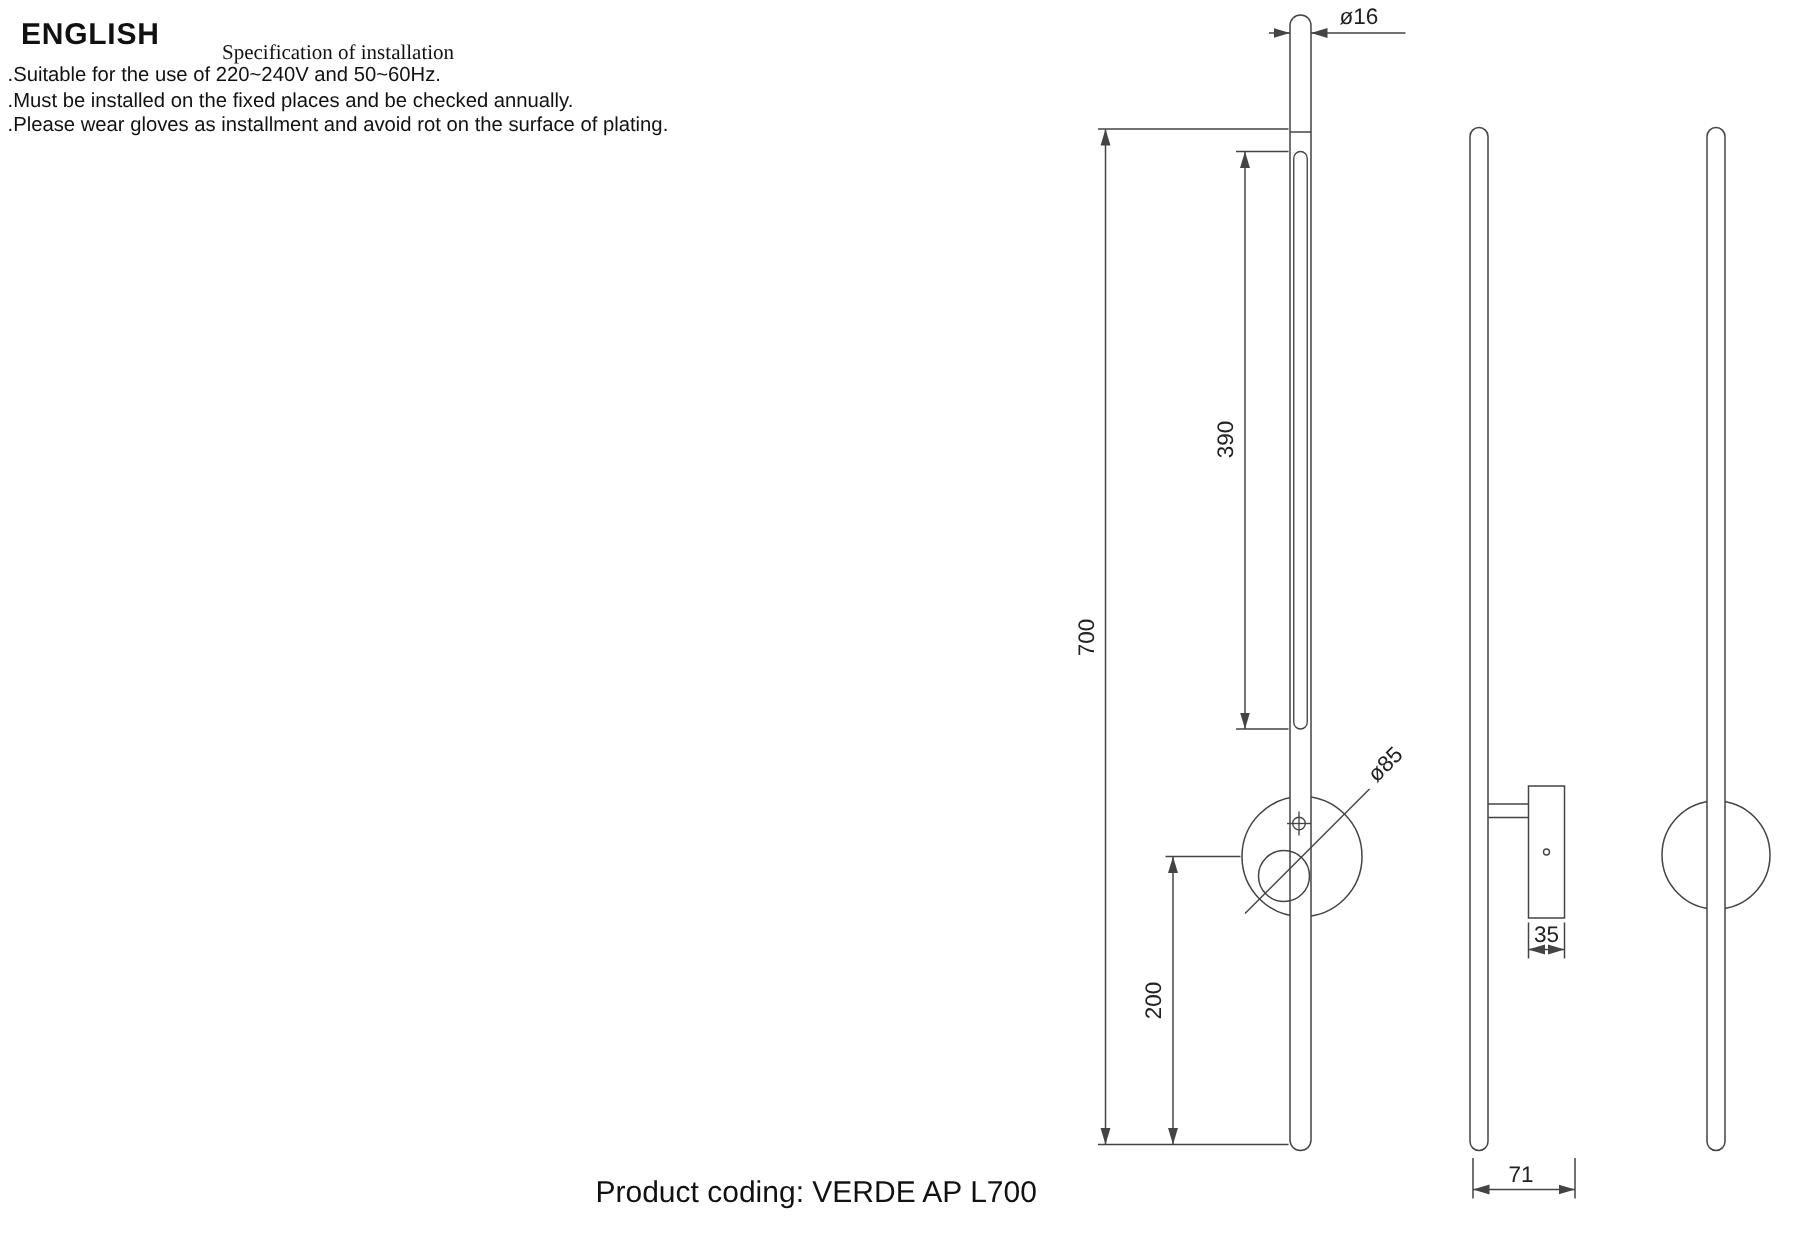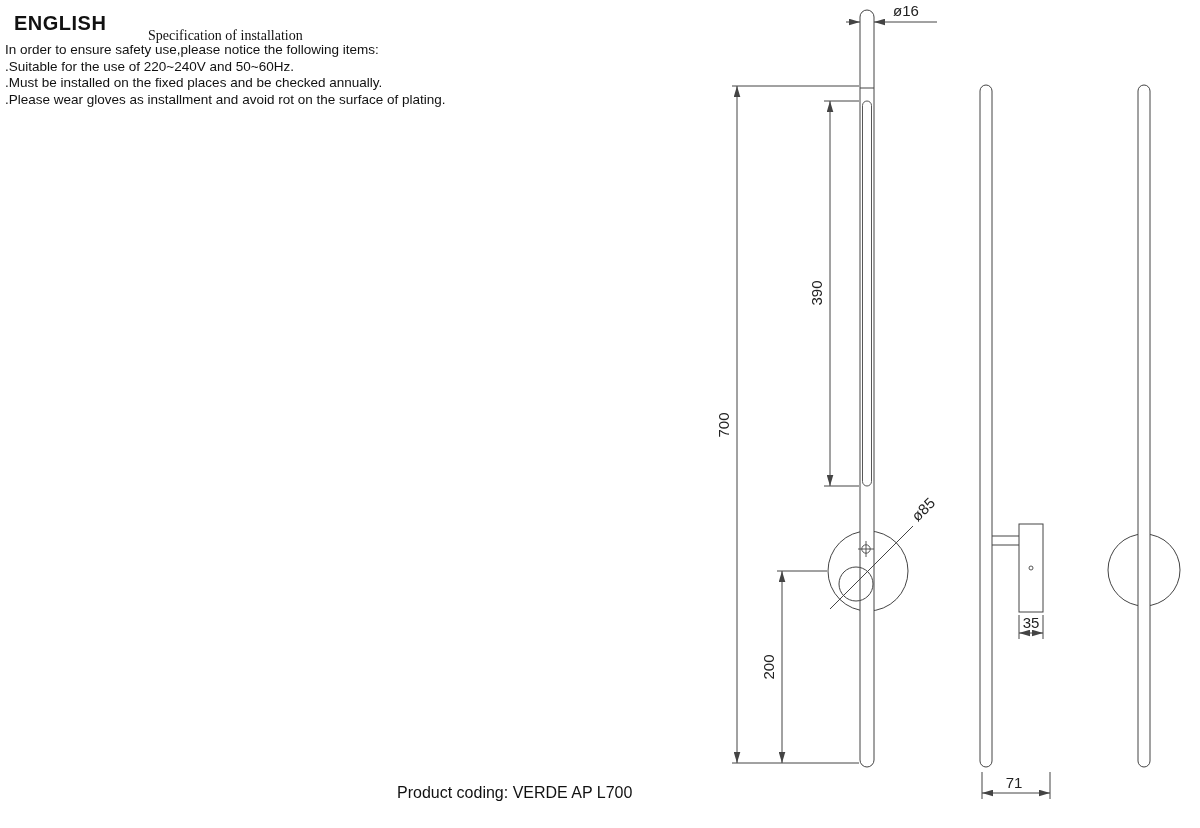--- a/index.html
+++ b/index.html
@@ -2,21 +2,21 @@
 <html><head>
 <meta charset="utf-8">
 <style>
   * { margin:0; padding:0; box-sizing:border-box; }
   html,body { width:1200px; height:828px; background:#ffffff; font-family:"Liberation Sans", sans-serif; color:#111; overflow:hidden; }
   .page { position:relative; width:1200px; height:828px; background:#fff; }
 
   .lang-title { position:absolute; left:14px; top:12px; font-size:20px; font-weight:700; letter-spacing:0.5px; }
   .spec-title { position:absolute; left:148px; top:28px; font-size:14px;font-family:Liberation Serif, serif; }
   .spec-block { position:absolute; left:5px; top:42px; font-size:13.5px; line-height:16.6px; }
-  .product-coding { position:absolute; left:397px; top:784px; font-size:16px;text-align:center; }
+  .product-coding { position:absolute; left:397px; top:784px; font-size:20px;text-align:center; }
 
   svg.drawing { position:absolute; left:0; top:0; width:1200px; height:828px; }
   .ln  { stroke:#444; fill:none; stroke-width:1; }
   .lnf { stroke:#444; fill:#fff; stroke-width:1; }
   .thin{ stroke:#444; fill:none; stroke-width:0.9; }
   .dim { font-family:"Liberation Sans", sans-serif; font-size:15px; fill:#222; }
 </style>
 </head>
 <body>
 
@@ -104,21 +104,20 @@
       <circle class="ln" cx="1144" cy="570" r="36"></circle>
       <rect class="lnf" x="1138" y="85" width="12" height="682" rx="6"></rect>
     </g>
   </svg>
 
   <div class="lang-title">ENGLISH</div>
 
   <div class="spec-title">Specification of installation</div>
 
   <div class="spec-block">
-    <div>In order to ensure safety use,please notice the following items:</div>
     <div>.Suitable for the use of 220~240V and 50~60Hz.</div>
     <div>.Must be installed on the fixed places and be checked annually.</div>
     <div>.Please wear gloves as installment and avoid rot on the surface of plating.</div>
   </div>
 
   <div class="product-coding">Product coding: VERDE AP L700</div>
 
 </div>
 
 </body></html>

